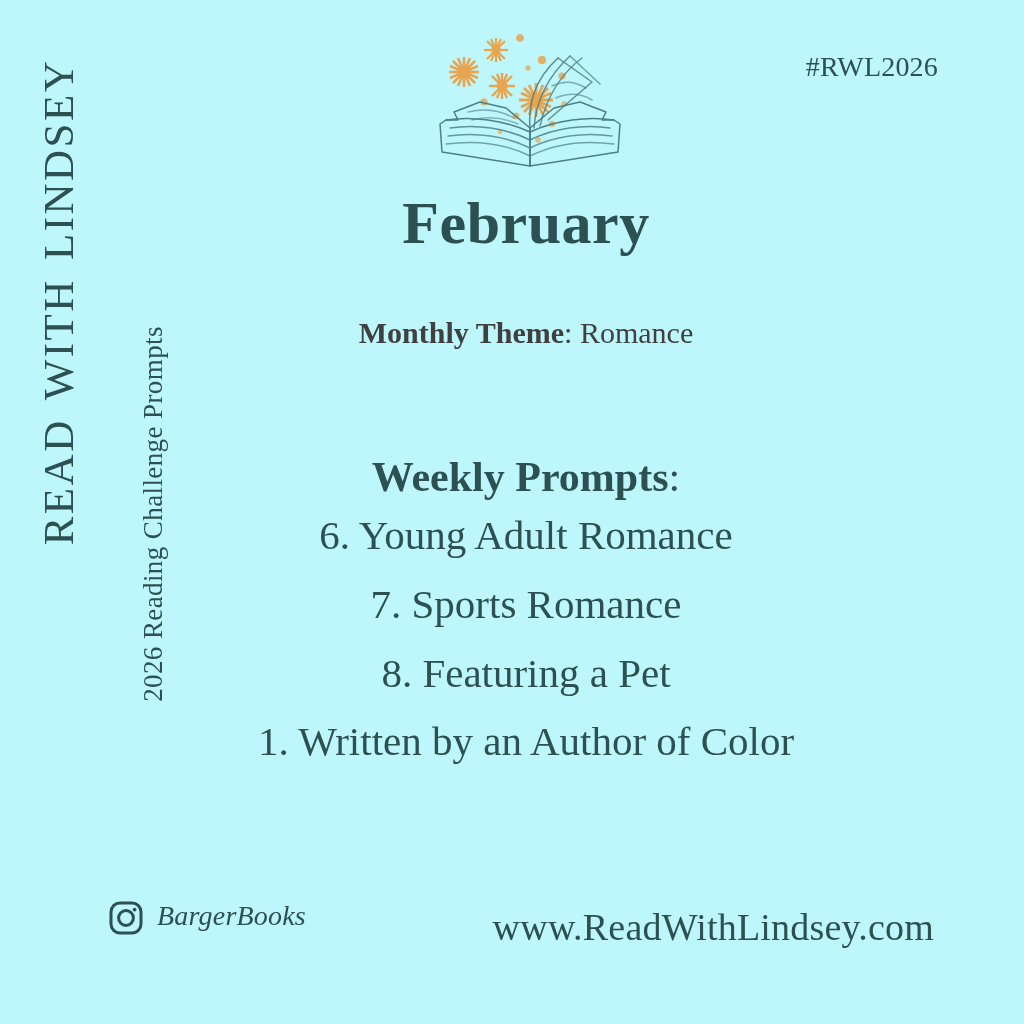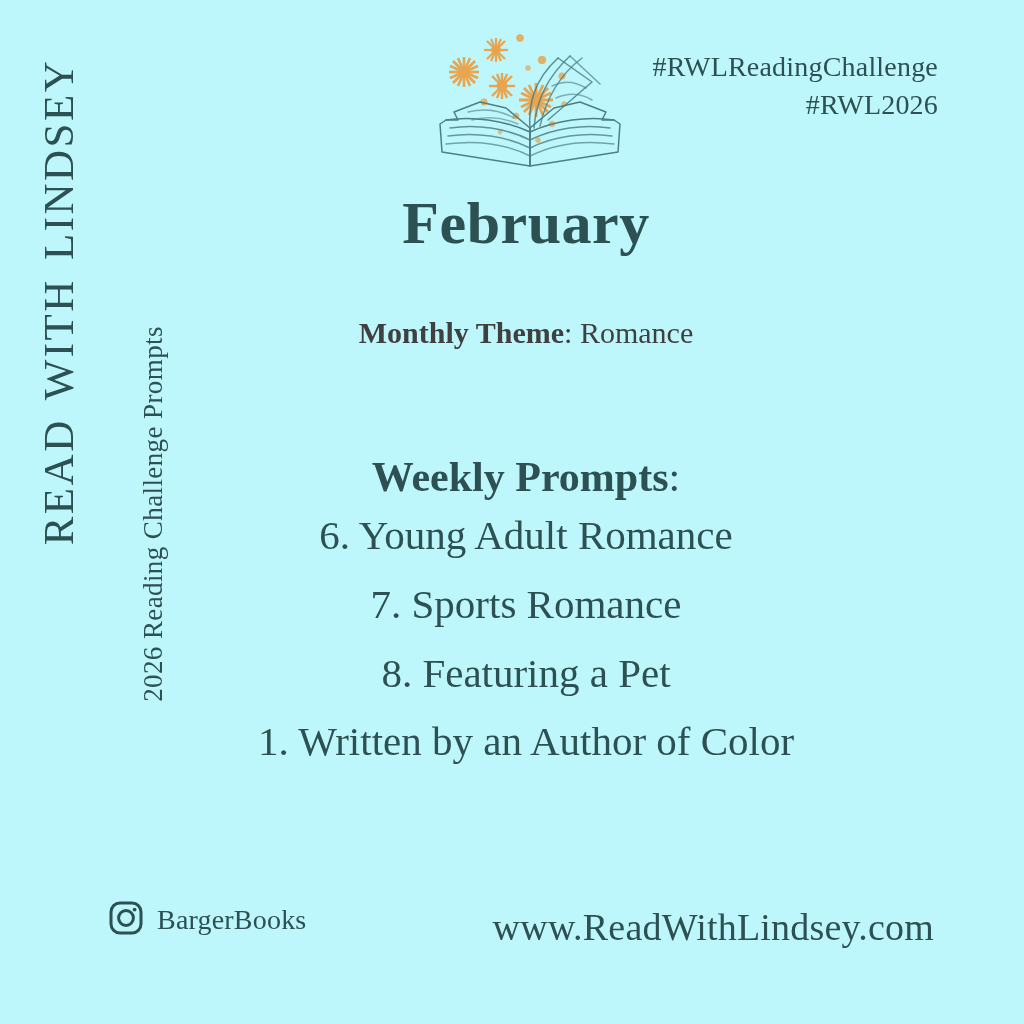--- a/index.html
+++ b/index.html
@@ -128,22 +128,22 @@
     color: #2d5052;
     white-space: nowrap;
   }
 
   
   .footer-social {
     position: absolute;
     left: 108px;
     top: 900px;
     display: flex;
-    align-items: center;
     gap: 13px;
+    font-style: italic;
   }
   .ig-icon { display: block; }
   .handle {
     font-size: 28px;
     color: #2d5052;
     letter-spacing: 0.2px;
   }
   .footer-web {
     position: absolute;
     right: 90px;
@@ -241,21 +241,20 @@
         <path d="M146 32 L176 60" opacity="0.7"></path>
         <path d="M128 62 C140 56 152 58 162 64" opacity="0.6"></path>
         <path d="M132 74 C146 68 158 70 168 76" opacity="0.6"></path>
         <path d="M44 88 C60 84 76 86 90 94" opacity="0.6"></path>
         <path d="M48 96 C64 92 80 94 94 100" opacity="0.55"></path>
       </g>
     </svg>
   </div>
 
   <div class="hashtags">
-    <div class="hashtag">#RWLReadingChallenge</div>
     <div class="hashtag">#RWL2026</div>
   </div>
 
   <div class="logo-wrap">
     <div class="logo-text">Read With Lindsey</div>
   </div>
   <div class="subtitle-wrap">
     <div class="subtitle-text">2026 Reading Challenge Prompts</div>
   </div>
 

